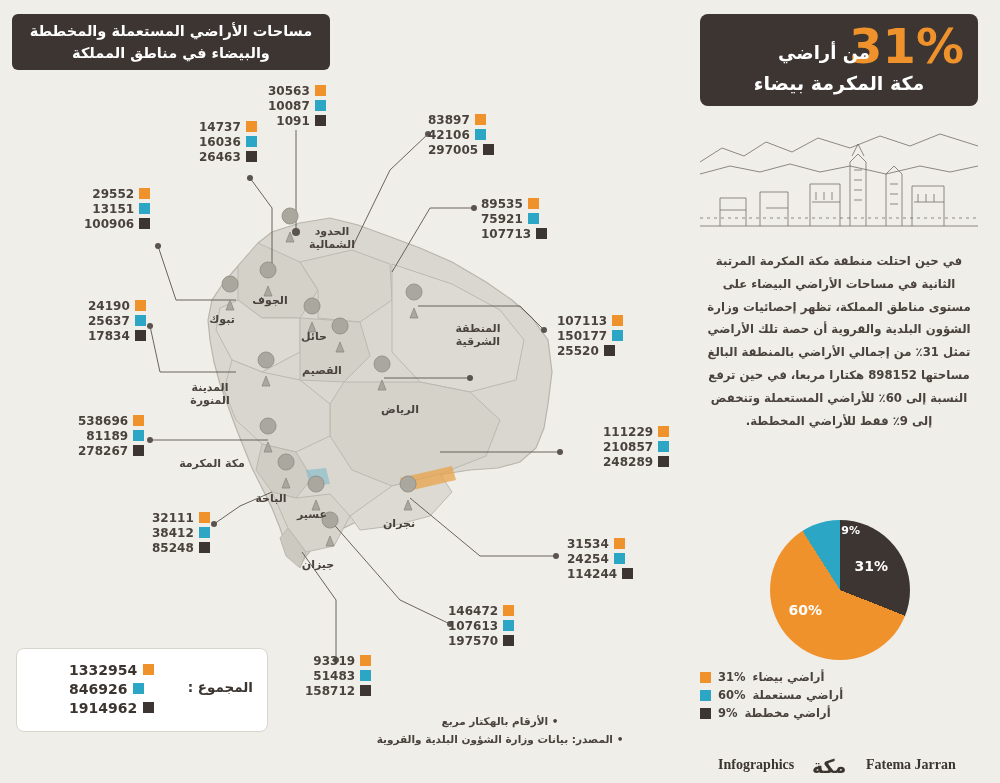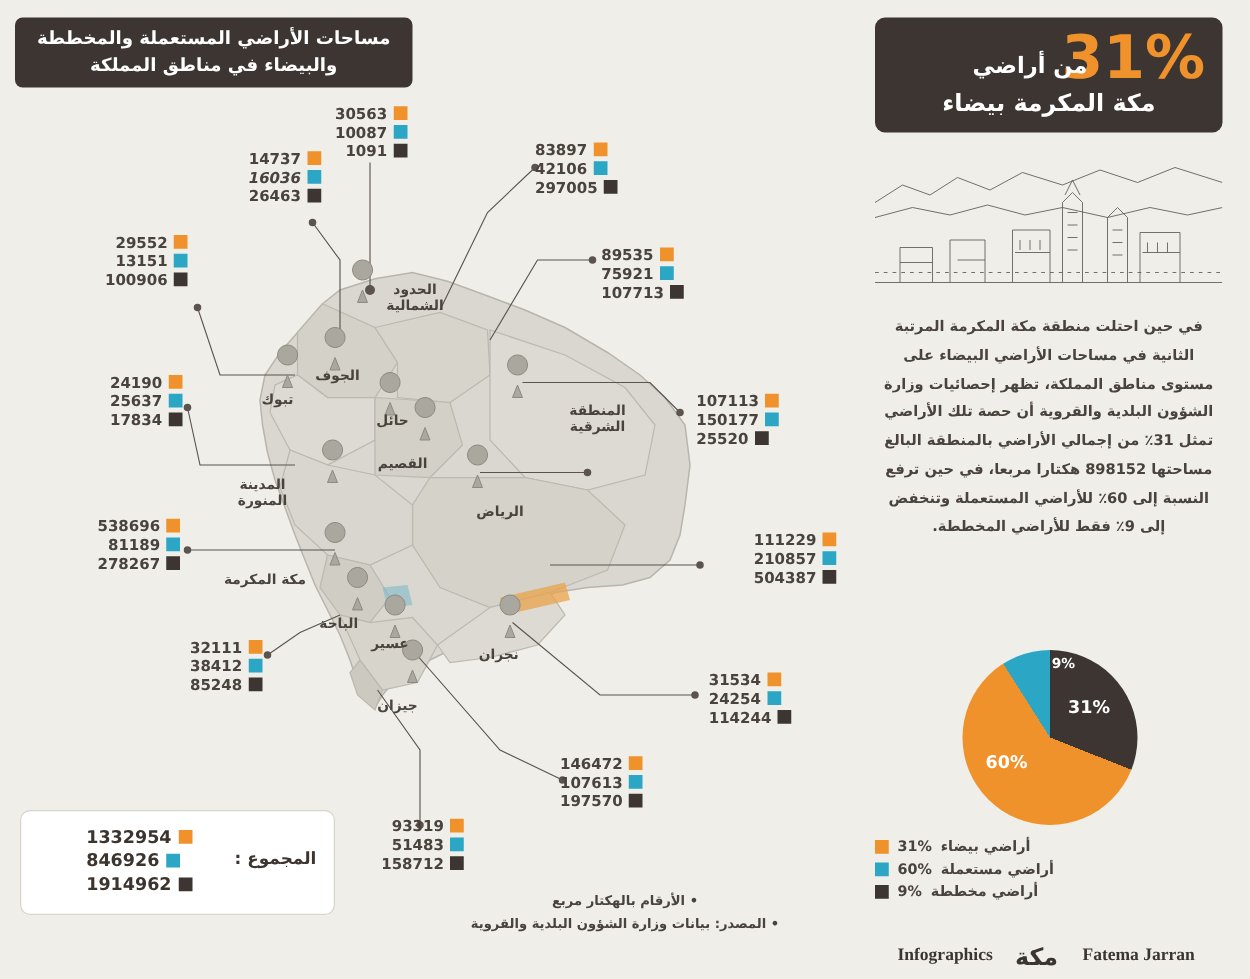--- a/index.html
+++ b/index.html
@@ -187,21 +187,21 @@
       <div class="num-row" style="justify-content: flex-end;">
         <span class="val">1091</span>
         <span class="sw d"></span>
       </div>
     </div>
     <div class="num-block" style="left: 199px; top: 119px;">
       <div class="num-row" style="justify-content: flex-end;">
         <span class="val">14737</span>
         <span class="sw o"></span>
       </div>
-      <div class="num-row" style="justify-content: center; font-style: italic;">
+      <div class="num-row" style="justify-content: center;">
         <span class="val">16036</span>
         <span class="sw t"></span>
       </div>
       <div class="num-row" style="justify-content: flex-end;">
         <span class="val">26463</span>
         <span class="sw d"></span>
       </div>
     </div>
     <div class="num-block" style="left: 84px; top: 186px;">
       <div class="num-row" style="justify-content: flex-end;">
@@ -304,21 +304,21 @@
     <div class="num-block" style="left: 603px; top: 424px;">
       <div class="num-row" style="justify-content: flex-start;">
         <span class="val">111229</span>
         <span class="sw o"></span>
       </div>
       <div class="num-row" style="justify-content: flex-start;">
         <span class="val">210857</span>
         <span class="sw t"></span>
       </div>
       <div class="num-row" style="justify-content: flex-start;">
-        <span class="val">504387</span>
+        <span class="val">248289</span>
         <span class="sw d"></span>
       </div>
     </div>
     <div class="num-block" style="left: 557px; top: 313px;">
       <div class="num-row" style="justify-content: flex-start;">
         <span class="val">107113</span>
         <span class="sw o"></span>
       </div>
       <div class="num-row" style="justify-content: flex-start;">
         <span class="val">150177</span>

